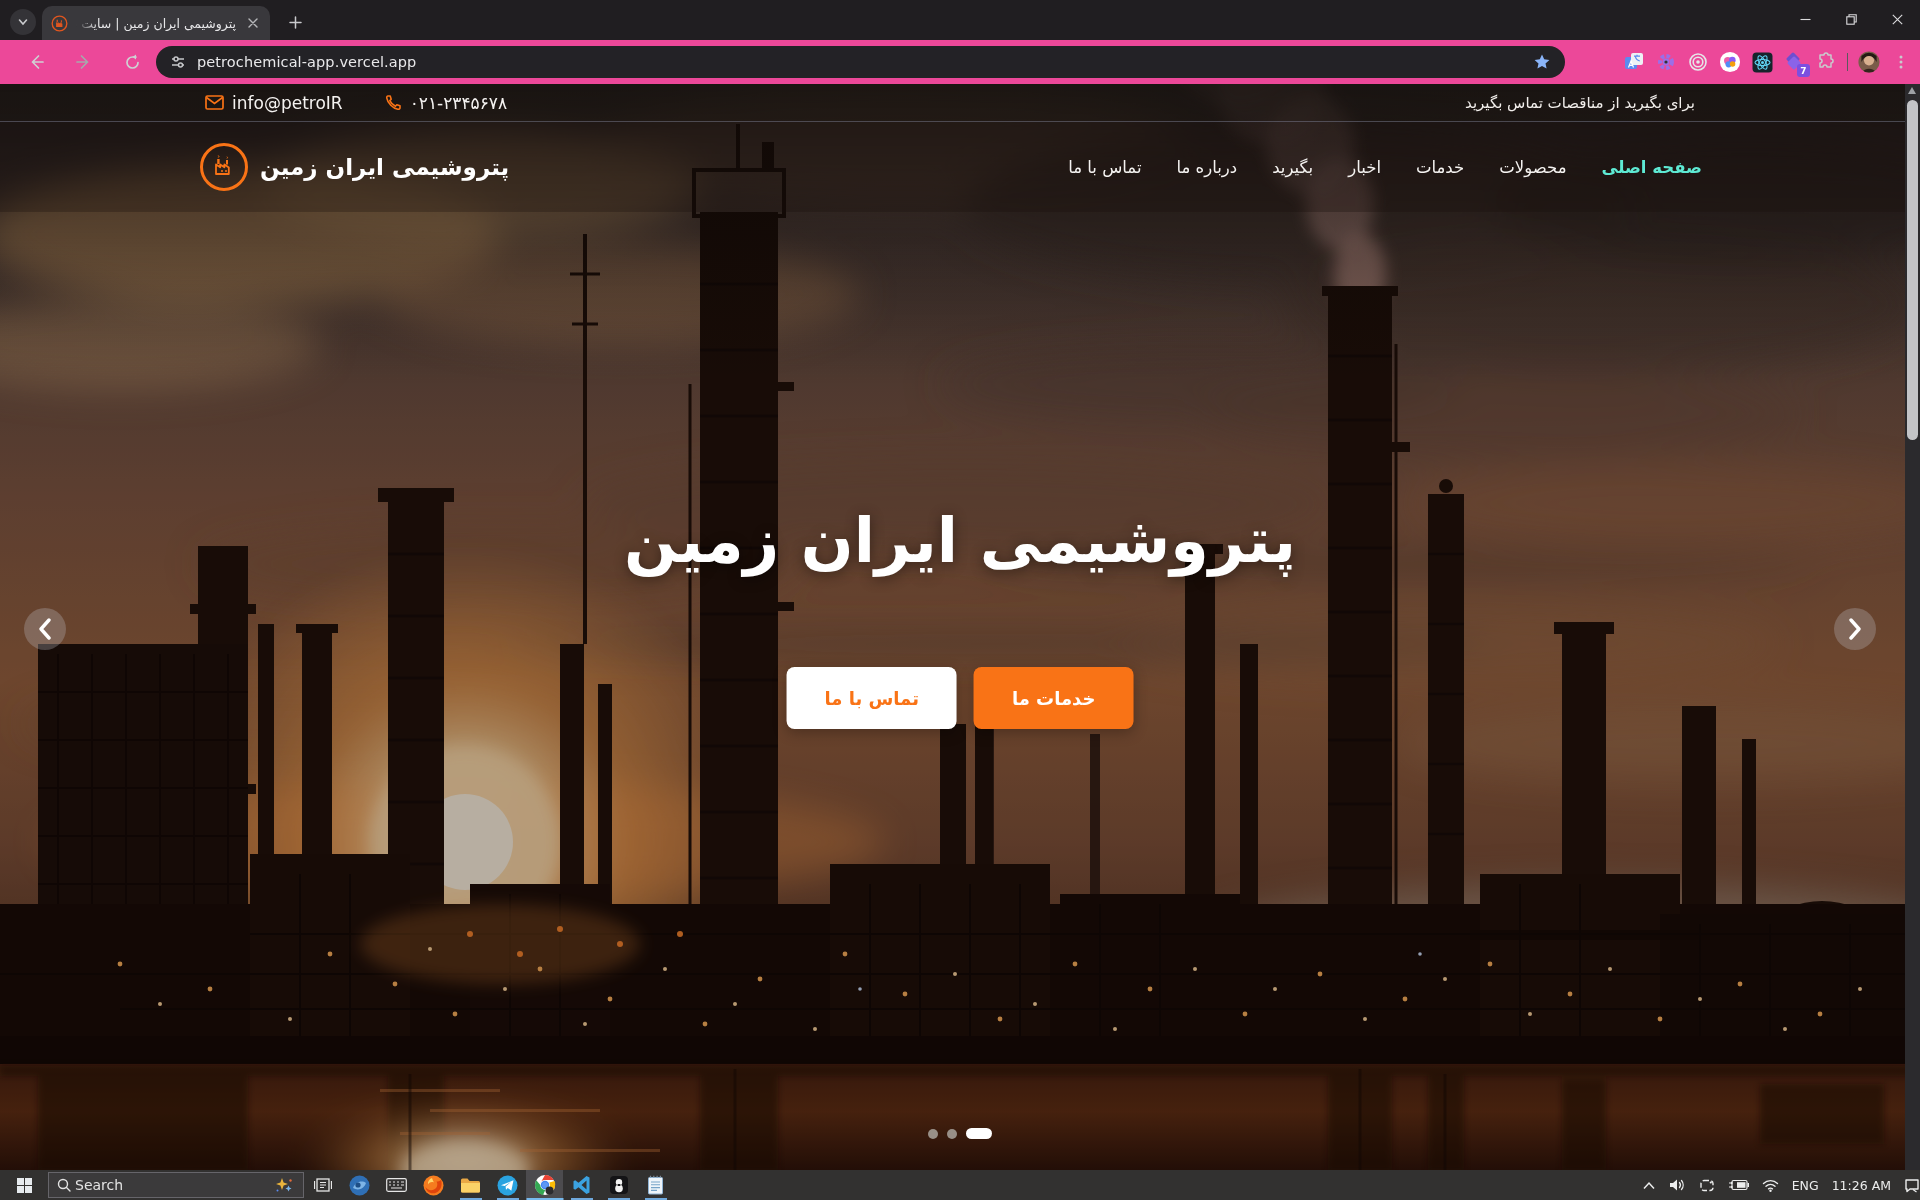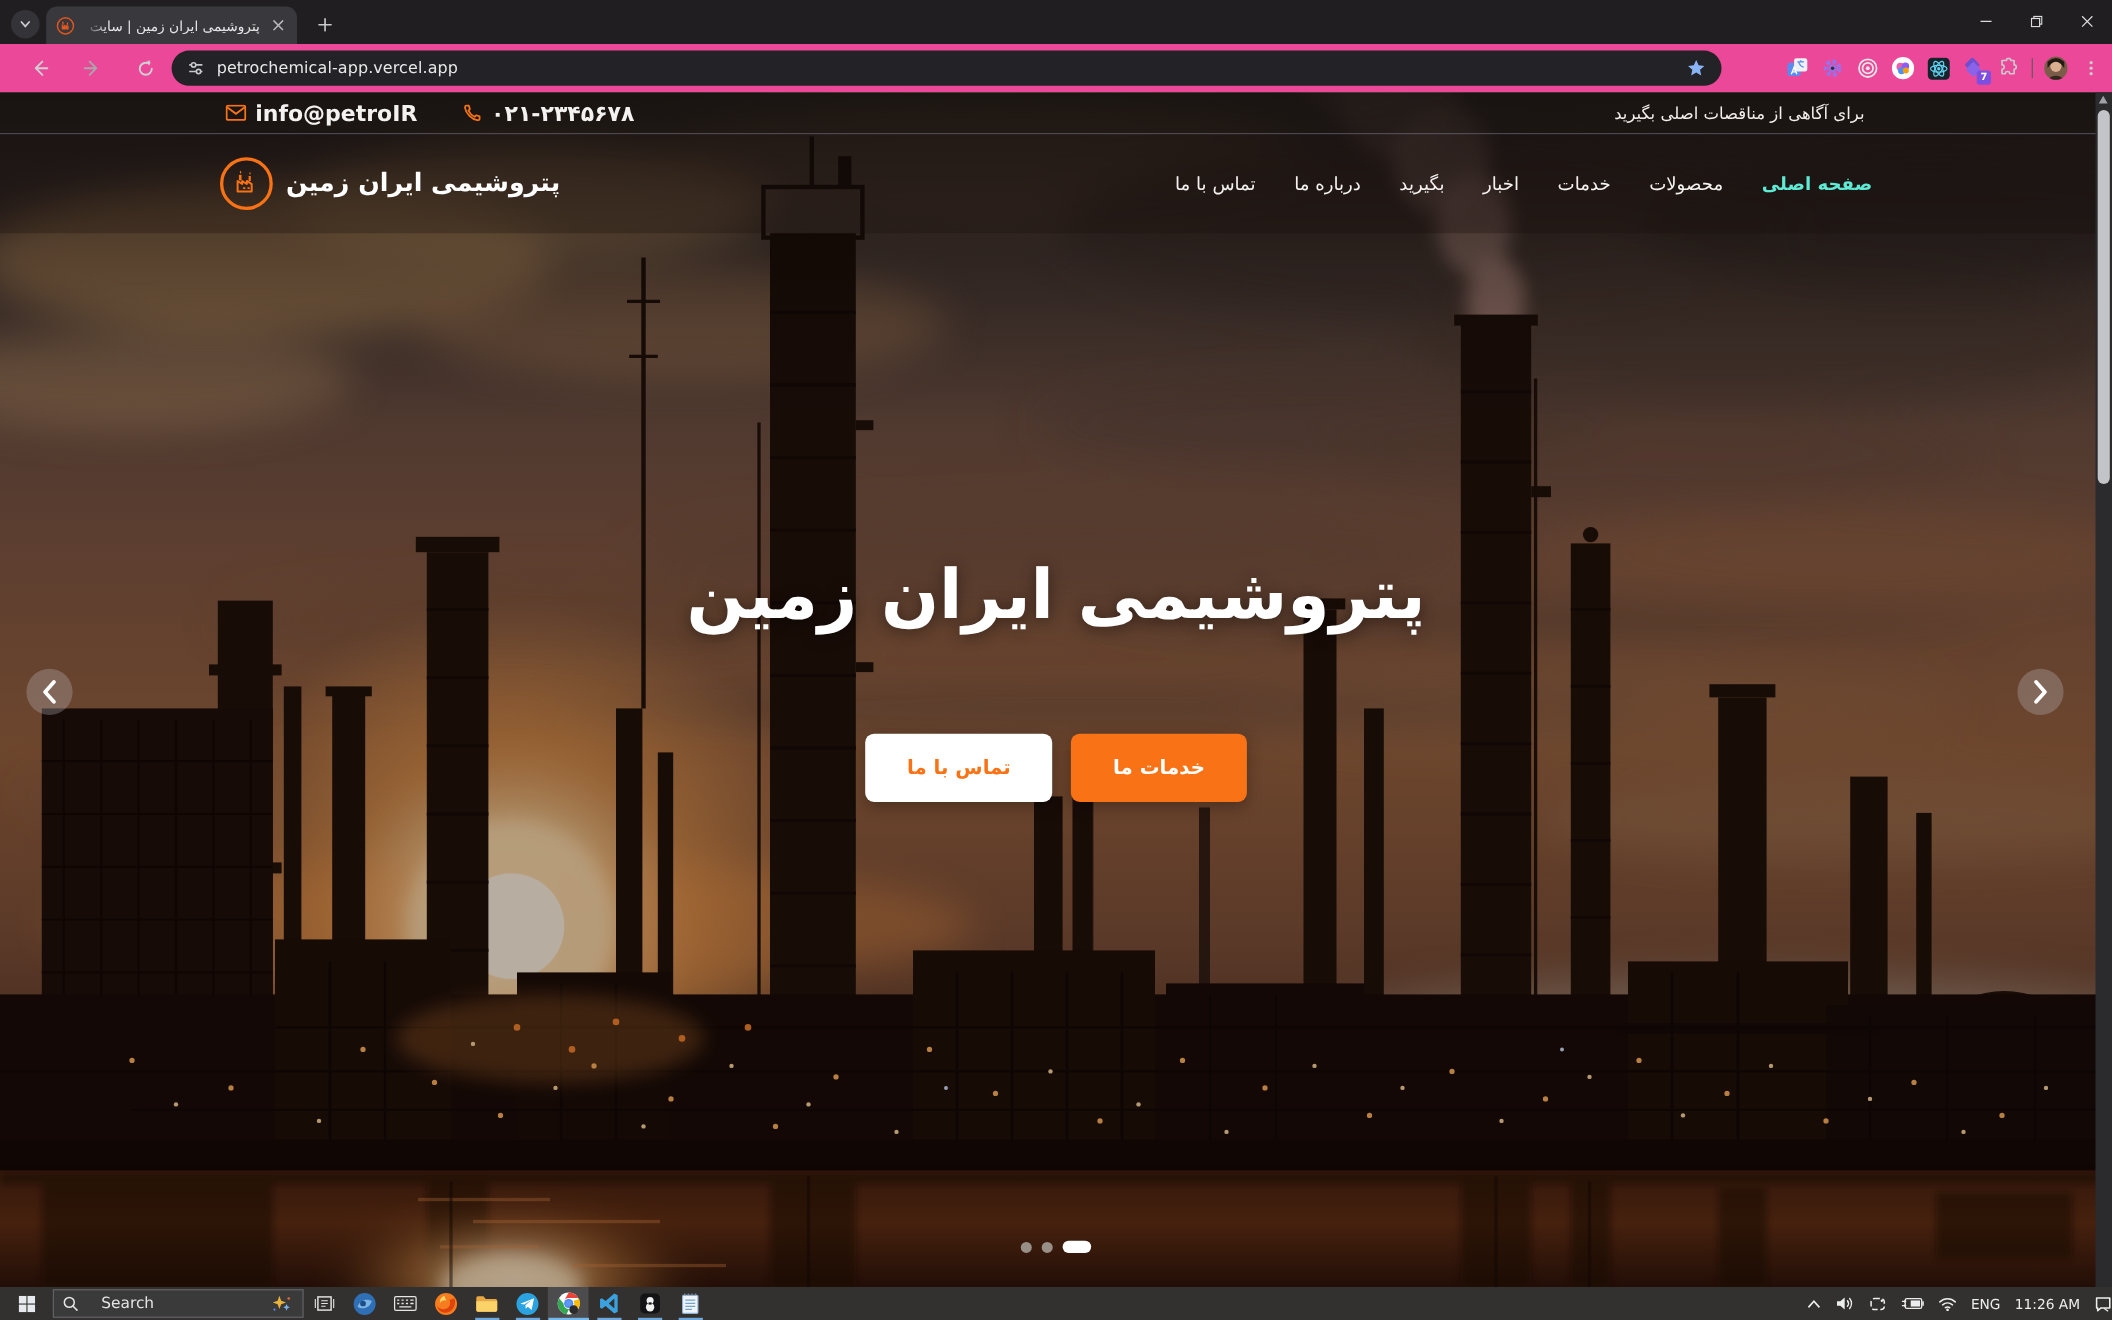--- a/index.html
+++ b/index.html
@@ -35,21 +35,21 @@
     justify-content:center; padding:0 2px; }
 
   
   .viewport { position:absolute; left:0; top:84px; width:1920px; height:1086px; overflow:hidden; background:#5a443a; }
   .hero-svg { position:absolute; left:0; top:0; width:1920px; height:1086px; }
 
   .topbar { position:absolute; left:0; top:0; width:1920px; height:38px; background:rgba(26,19,16,.46);
     border-bottom:1px solid rgba(150,155,185,.38); display:flex; align-items:center;
     padding:0 225px 0 205px; }
   .contact-group { display:flex; align-items:center; gap:8px; }
-  .contact-text { color:#f4f2f0; font-size:20px; font-weight:bold; }
+  .contact-text { color:#f4f2f0; font-size:17px; font-weight:normal; }
   .topbar-spacer { flex:1; }
   .tagline { color:#f2efec; font-size:15px; }
 
   .siteheader { position:absolute; left:0; top:38px; width:1920px; height:90px; background:rgba(22,14,10,.30);
     display:flex; align-items:center; padding:0 218px 0 200px; }
   .brand { display:flex; align-items:center; gap:12px; }
   .logo-ring { width:48px; height:48px; border:3px solid #f97316; border-radius:50%;
     display:flex; align-items:center; justify-content:center; }
   .brand-name { color:#fff; font-size:23px; font-weight:bold; }
   .mainnav { margin-left:auto; direction:rtl; display:flex; align-items:center; gap:35px; }
@@ -77,22 +77,22 @@
 
   .scrollbar { position:absolute; right:0; top:0; width:15px; height:1086px; background:#2b2a2d; }
   .scroll-up { position:absolute; left:3px; top:3px; width:0; height:0;
     border-left:4.5px solid transparent; border-right:4.5px solid transparent; border-bottom:7px solid #9ea1a6; }
   .scroll-thumb { position:absolute; left:2px; top:16px; width:11px; height:340px; background:#c3c4c7; border-radius:6px; }
 
   
   .taskbar { position:absolute; left:0; top:1170px; width:1920px; height:30px; background:#323130;
     display:flex; align-items:center; }
   .tb-start { width:48px; height:30px; display:flex; align-items:center; justify-content:center; }
-  .tb-search { width:228px; height:26px; background:#3b3a3b; border:1px solid #66656a;
-    display:flex; align-items:center; gap:21px; padding:0 8px; }
+  .tb-search { width:256px; height:26px; background:#3b3a3b; border:1px solid #66656a;
+    display:flex; align-items:center; gap:4px; padding:0 8px; }
   .tb-search-label { color:#e3e3e3; font-size:14px; flex:1; }
   .tb-ico { width:37px; height:30px; display:flex; align-items:center; justify-content:center; position:relative; }
   .tb-ico.active-app { background:#4c4b4e; }
   .run-bar { position:absolute; bottom:0; left:50%; transform:translateX(-50%); width:22px; height:2.5px; background:#6fa8dc; }
   .run-bar.wide { width:37px; background:#76b9ed; }
   .tray { margin-left:auto; display:flex; align-items:center; gap:13px; padding-right:0; height:30px; }
   .tray-text { color:#eceded; font-size:12.5px; }
 
   .ico-svg { display:block; }
 </style>
@@ -516,21 +516,21 @@
           </svg>
         <span class="contact-text">info@petroIR</span>
       </div>
       <div class="contact-group" style="margin-left:42px">
         <svg class="ico-svg" width="17" height="17" viewBox="0 0 17 17">
             <path d="M3 2 C2 2 1.6 3 1.8 4.2 C2.5 9 8 14.5 12.8 15.2 C14 15.4 15 15 15 14 L15 11.8 L11.8 10.8 L10.4 12.2 C8.4 11.2 5.8 8.6 4.8 6.6 L6.2 5.2 L5.2 2 Z" fill="none" stroke="#f97316" stroke-width="1.6" stroke-linejoin="round"></path>
           </svg>
         <span class="contact-text" dir="ltr">۰۲۱-۲۳۴۵۶۷۸</span>
       </div>
       <div class="topbar-spacer"></div>
-      <span class="tagline" dir="rtl">برای آگاهی از مناقصات اصلی بگیرید</span>
+      <span class="tagline" dir="rtl">برای بگیرید از مناقصات تماس بگیرید</span>
     </div>
 
     <div class="siteheader">
       <div class="brand">
         <div class="logo-ring">
           <svg class="ico-svg" width="26" height="26" viewBox="0 0 26 26">
               <path d="M5 20 V10.5 l4.2 2.8 V10.5 l4.2 2.8 V10.5 l4.4 2.9 V20 Z" fill="none" stroke="#f97316" stroke-width="1.8" stroke-linejoin="round"></path>
               <rect x="6.2" y="5" width="2.4" height="5" fill="#f97316"></rect>
               <rect x="15" y="6" width="2" height="4.5" fill="#f97316"></rect>
               <path d="M7.3 3.5 c.8 -.8 .8 -1.2 0 -2 M16 4.5 c.7 -.7 .7 -1 0 -1.8" stroke="#f97316" stroke-width="1" fill="none"></path>

